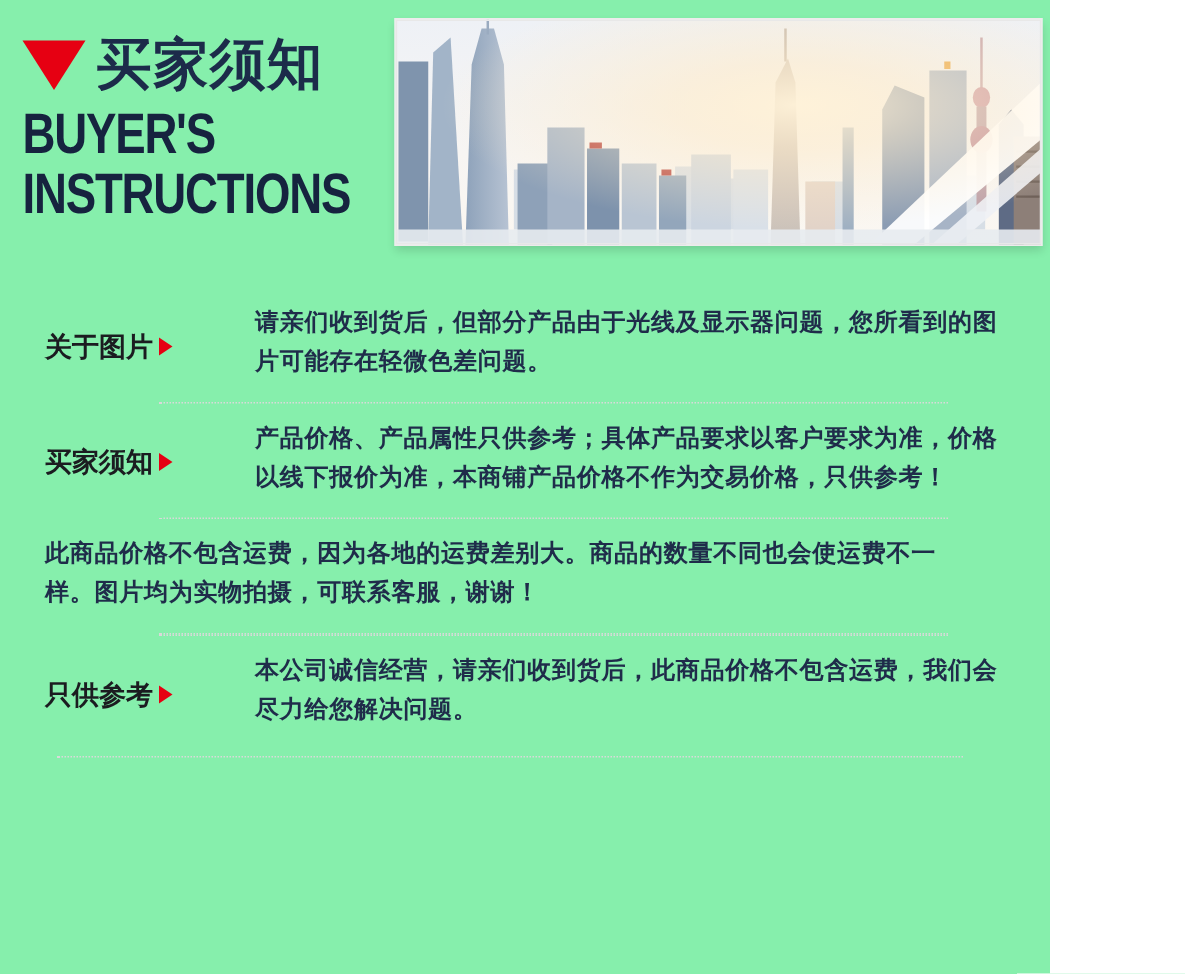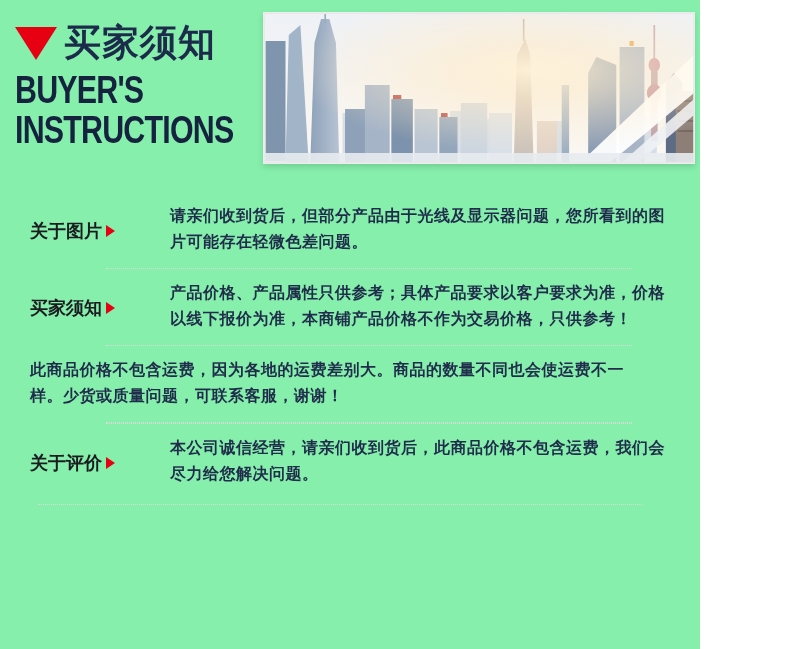--- a/index.html
+++ b/index.html
@@ -178,29 +178,29 @@
     <div class="section">
       <div class="section-label">
         <span>买家须知</span>
         <span class="tri-right"></span>
       </div>
       <div class="section-text">产品价格、产品属性只供参考；具体产品要求以客户要求为准，价格以线下报价为准，本商铺产品价格不作为交易价格，只供参考！</div>
     </div>
     <div class="sep"></div>
 
     <div class="section">
-      <div class="section-text">此商品价格不包含运费，因为各地的运费差别大。商品的数量不同也会使运费不一样。少货或质量问题，可联系客服，谢谢！</div>
+      <div class="section-text">此商品价格不包含运费，因为各地的运费差别大。商品的数量不同也会使运费不一样。图片均为实物拍摄，可联系客服，谢谢！</div>
     </div>
     <div class="sep"></div>
 
     <div class="sep"></div>
 
     <div class="section">
       <div class="section-label">
-        <span>关于评价</span>
+        <span>只供参考</span>
         <span class="tri-right"></span>
       </div>
       <div class="section-text">本公司诚信经营，请亲们收到货后，此商品价格不包含运费，我们会尽力给您解决问题。</div>
     </div>
     <div class="sep-last"></div>
 
   </div>
 </div>
 
 </body></html>

